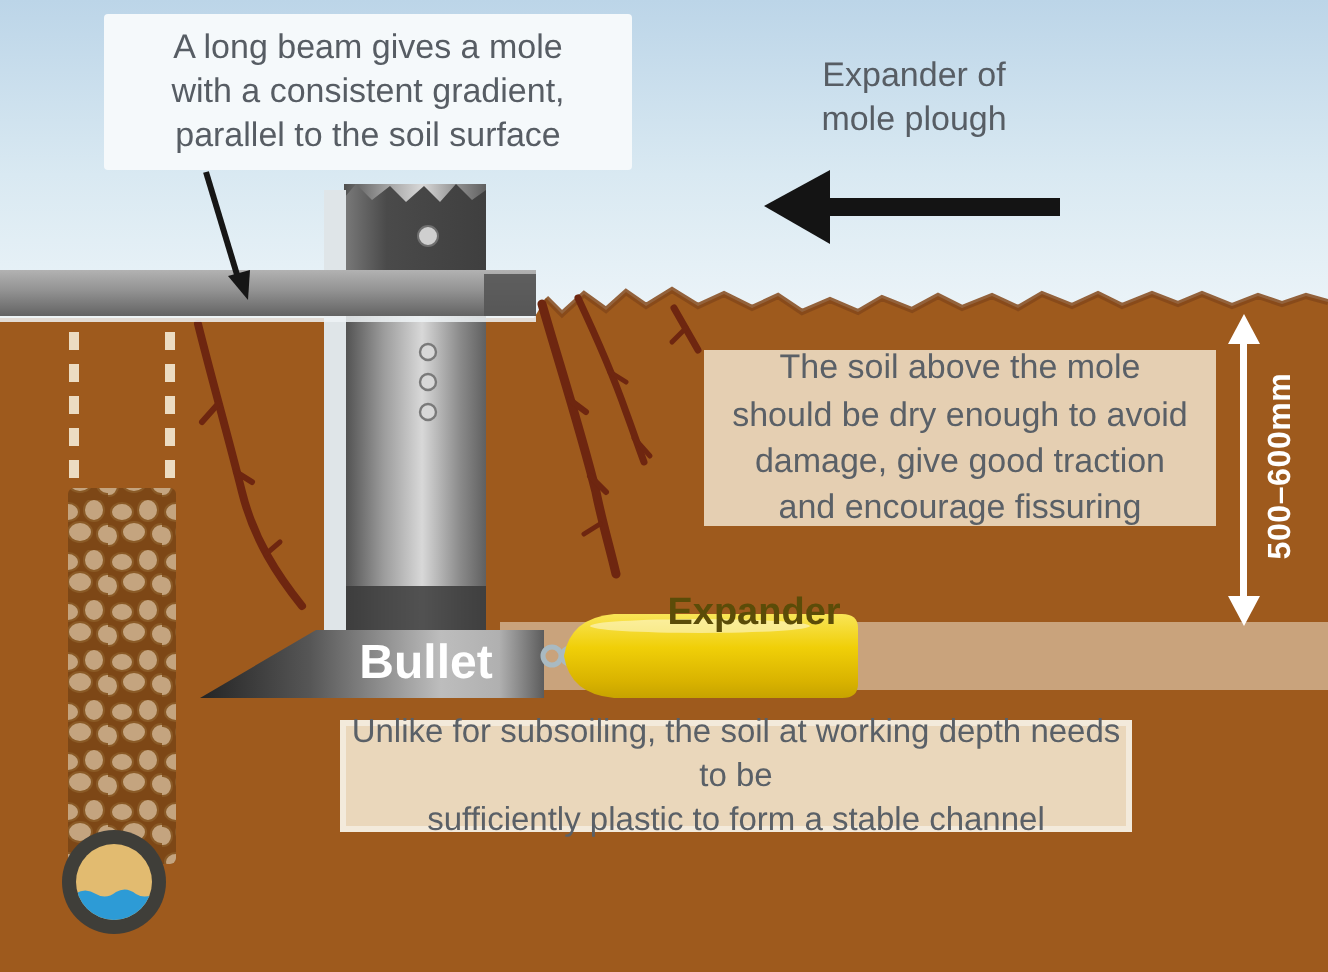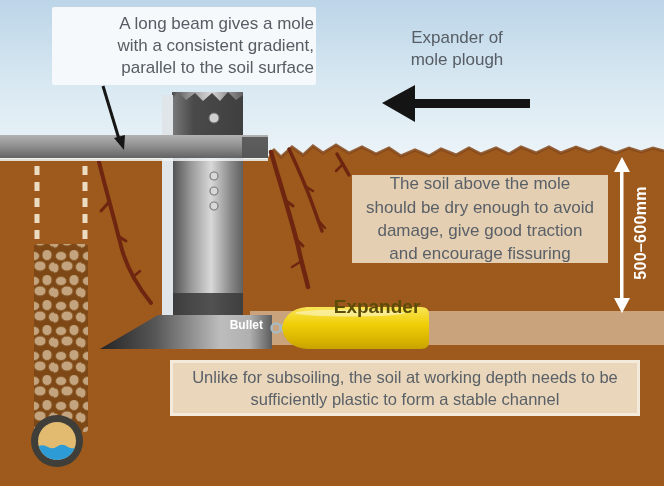--- a/index.html
+++ b/index.html
@@ -5,41 +5,41 @@
   html,body{margin:0;padding:0;background:#ffffff;}
   .stage{
     position:relative;width:664px;height:486px;overflow:hidden;
     font-family:"Liberation Sans",sans-serif;
     background:linear-gradient(180deg,#bcd5e8 0%,#d9e9f2 18%,#eef5f9 34%,#f2f7fa 100%);
   }
   .stage svg{position:absolute;left:0;top:0;}
   .overlay{position:absolute;white-space:pre-line;color:#575d64;}
   .callout-box{
     left:52px;top:7px;width:260px;padding:6px 2px;
-    background:#f5f9fb;border-radius:2px;text-align:right;
+    background:#f5f9fb;border-radius:2px;text-align:center;
     font-size:17px;line-height:1.3;
   }
   .direction-label{
     left:378px;top:27px;width:158px;text-align:center;
     font-size:17px;line-height:1.3;
   }
   .upper-note{
     left:352px;top:175px;width:256px;height:88px;
     background:#e5cfb2;display:flex;align-items:center;justify-content:center;
     text-align:center;font-size:17px;line-height:1.38;color:#5a6067;
   }
   .lower-note{
-    left:170px;top:360px;width:470px;height:56px;box-sizing:border-box;
+    left:170px;top:360px;width:396px;height:56px;box-sizing:border-box;
     background:#ead7bb;border:3px solid #f3eadb;
     display:flex;align-items:center;justify-content:center;
     text-align:center;font-size:16.5px;line-height:1.35;color:#5a6067;
   }
   .bullet-label{
-    left:163px;top:318px;width:100px;text-align:right;
-    font-weight:bold;font-size:12px;color:#ffffff;
+    left:163px;top:318px;width:100px;text-align:center;
+    font-weight:bold;font-size:24px;color:#ffffff;
   }
   .expander-label{
     left:318px;top:296px;width:118px;text-align:center;
     font-weight:bold;font-size:19px;color:#5b4c08;
   }
   .depth-label{
     left:593px;top:224px;width:96px;height:18px;text-align:center;
     transform:rotate(-90deg);font-weight:bold;font-size:16px;color:#ffffff;
     letter-spacing:0.3px;line-height:18px;
   }

